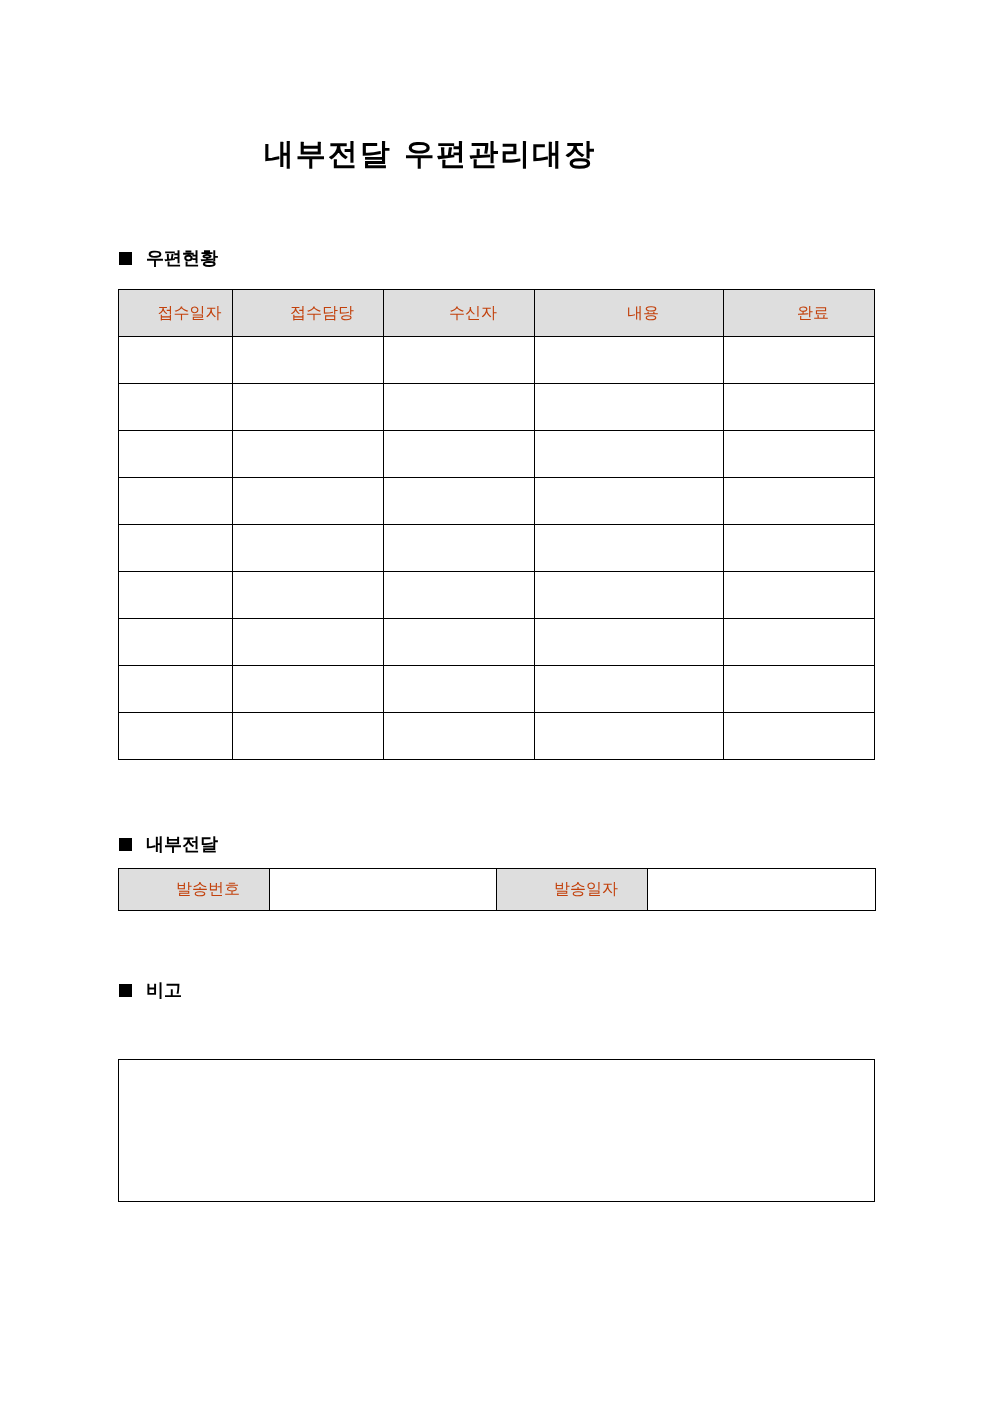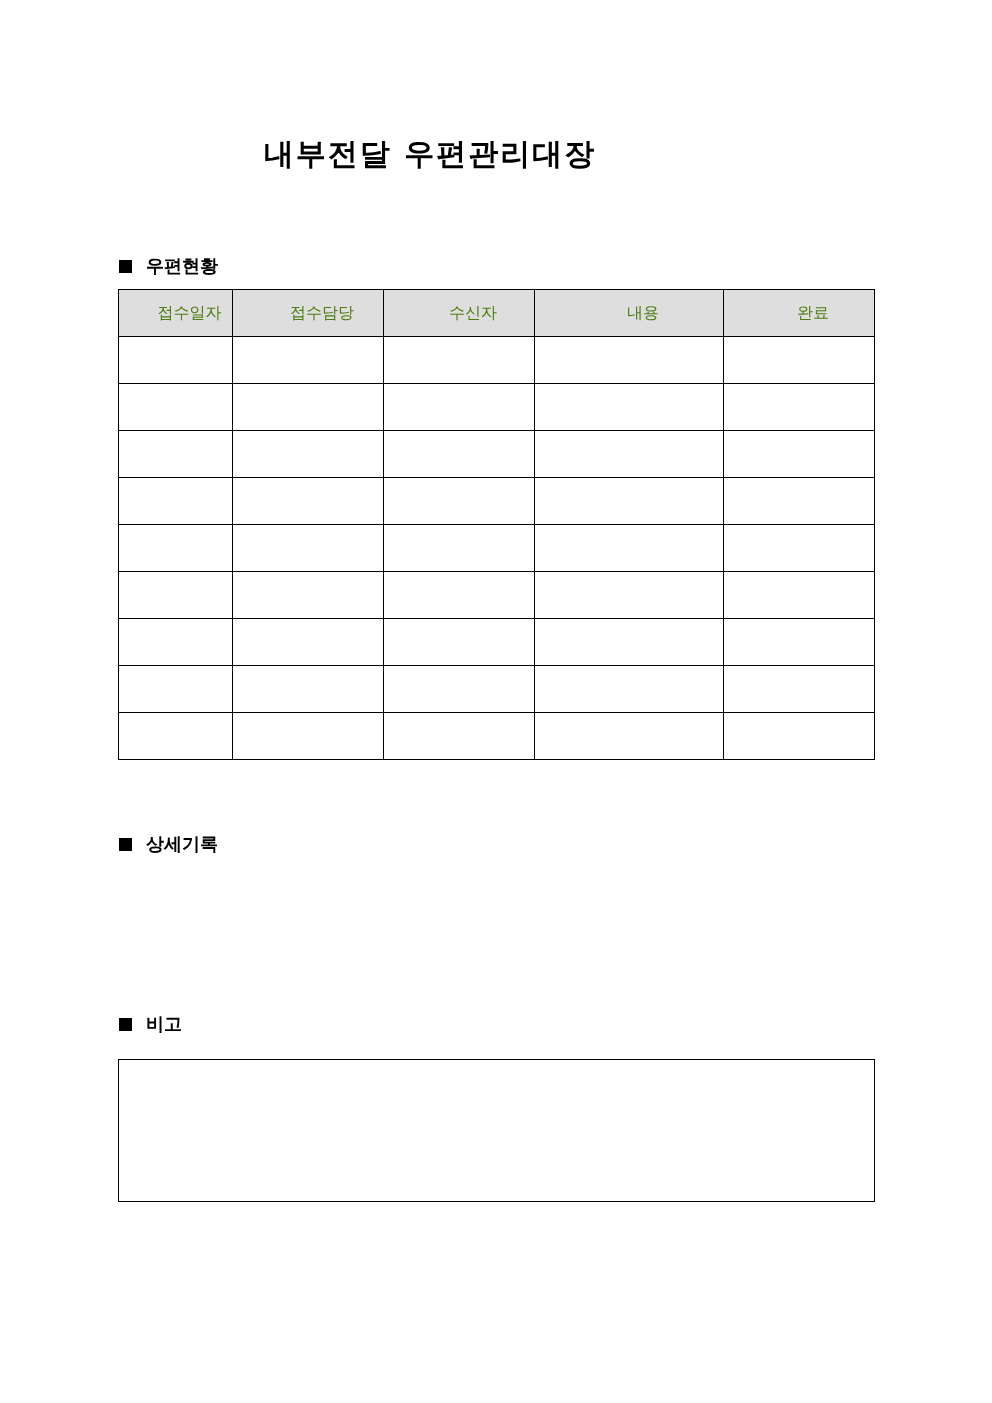--- a/index.html
+++ b/index.html
@@ -2,34 +2,34 @@
 <html><head>
   <meta charset="utf-8">
   <style>
     html, body { margin: 0; padding: 0; background: #ffffff; }
     body { width: 992px; height: 1403px; position: relative; font-family: "DejaVu Sans", "Liberation Sans", sans-serif; color: #000; }
     .title { position: absolute; top: 134px; left: 0; width: 860px; text-align: center; font-size: 30px; font-weight: bold; letter-spacing: 2px; }
     .section-head { position: absolute; left: 119px; font-size: 18px; font-weight: bold; display: flex; align-items: center; }
     .section-head .sq { display: inline-block; width: 13px; height: 13px; background: #000; margin-right: 14px; }
     table { position: absolute; border-collapse: collapse; table-layout: fixed; }
     td, th { border: 1.4px solid #000; padding: 0; font-weight: normal; font-size: 16px; text-align: center; vertical-align: middle; }
-    .hdr { background: #dedede; color: #4d7c0f; padding-left: 28px; }
+    .hdr { background: #dedede; color: #c2410c; padding-left: 28px; }
     #main-table { left: 118px; top: 289px; width: 757px; }
     #main-table th { height: 46px; }
     #main-table td { height: 46px; }
     #detail-table { left: 118px; top: 868px; width: 757px; }
     #detail-table td { height: 41px; }
     .remark-box { position: absolute; left: 118px; top: 1059px; width: 755px; height: 141px; border: 1.4px solid #000; }
   </style>
 </head>
 <body>
 
 <div class="title">내부전달 우편관리대장</div>
 
-<div class="section-head" style="top:254px;">
+<div class="section-head" style="top:246px;">
   <span class="sq"></span>
   <span>우편현황</span>
 </div>
 
 <table id="main-table">
   <colgroup>
     <col style="width:114px">
       <col style="width:151px">
       <col style="width:151px">
       <col style="width:189px">
@@ -106,32 +106,38 @@
       <td></td>
       <td></td>
       <td></td>
       <td></td>
     </tr>
   </tbody>
 </table>
 
 <div class="section-head" style="top:832px;">
   <span class="sq"></span>
-  <span>상세기록</span>
+  <span>내부전달</span>
 </div>
 
 <table id="detail-table">
   <colgroup>
     <col style="width:151px">
       <col style="width:227px">
       <col style="width:151px">
       <col style="width:228px">
   </colgroup>
   <tbody>
+    <tr>
+      <td class="hdr">발송번호</td>
+      <td></td>
+      <td class="hdr">발송일자</td>
+      <td></td>
+    </tr>
   </tbody>
 </table>
 
-<div class="section-head" style="top:1012px;">
+<div class="section-head" style="top:978px;">
   <span class="sq"></span>
   <span>비고</span>
 </div>
 
 <div class="remark-box"></div>
 
 </body></html>

